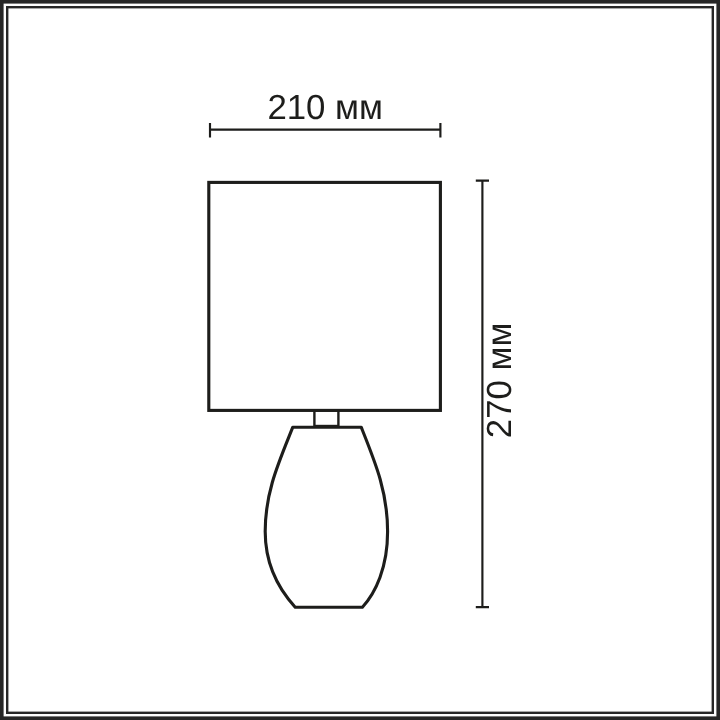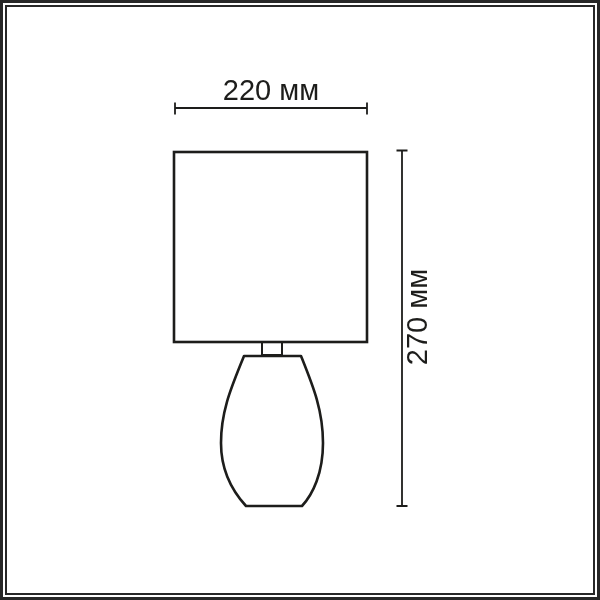--- a/index.html
+++ b/index.html
@@ -77,17 +77,17 @@
 
     <path d="M 172 105 H 364
              M 172 99.5 V 111.5
              M 364 99.5 V 111.5" fill="none" stroke-width="1.8" stroke="#1d1d1b"></path>
 
     <path d="M 399 147.5 V 503
              M 393.5 147.5 H 404.5
              M 393.5 503 H 404.5" fill="none" stroke-width="1.8" stroke="#1d1d1b"></path>
   </svg>
 
-  <div class="dim-label dim-label-width">220 мм</div>
+  <div class="dim-label dim-label-width">210 мм</div>
 
   <div class="dim-label dim-label-height">270 мм</div>
 
 </div>
 
 </body></html>

